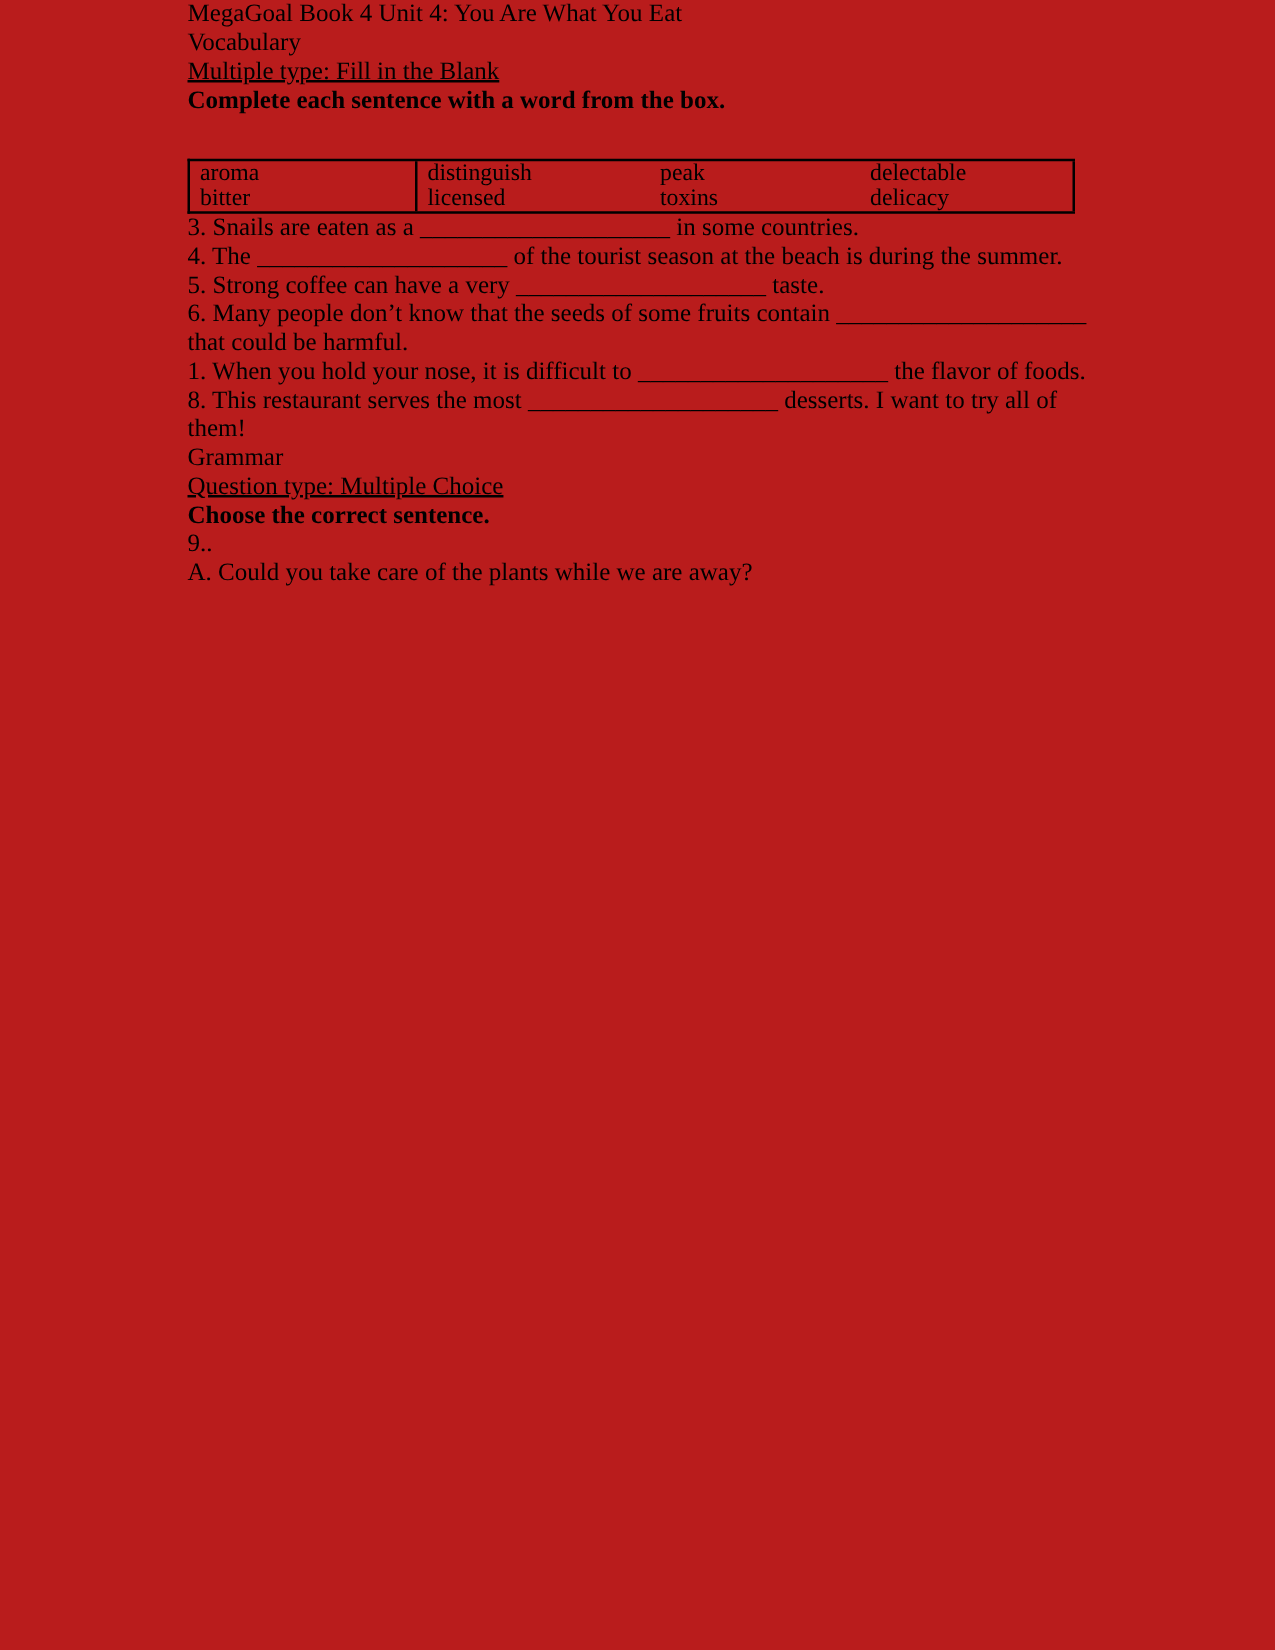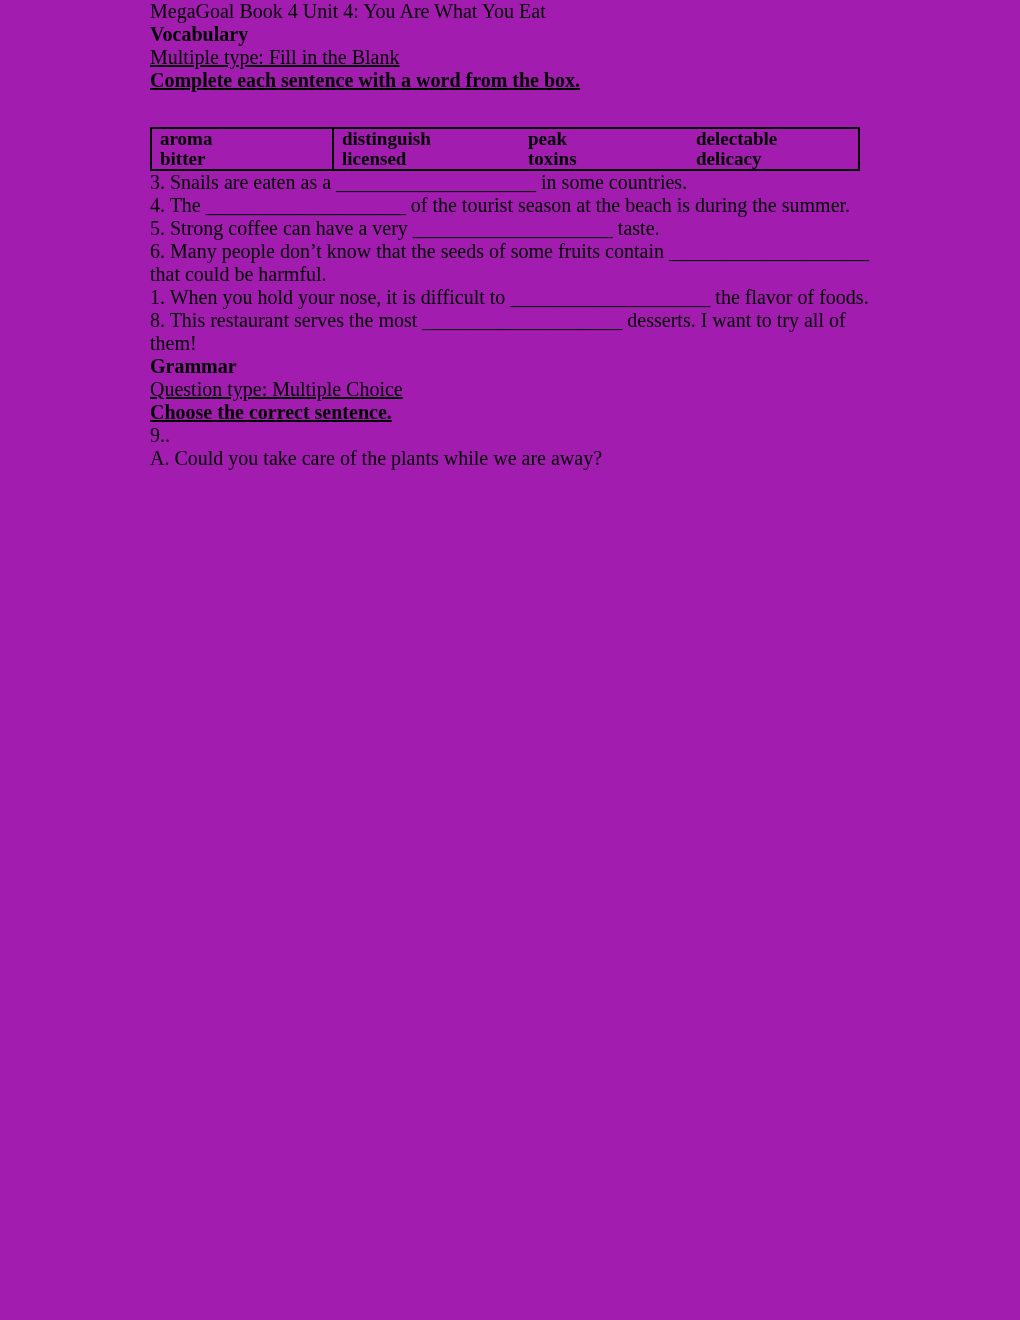--- a/index.html
+++ b/index.html
@@ -4,51 +4,50 @@
 <style>
   html, body {
     margin: 0;
     padding: 0;
     background: #ffffff;
   }
   .page {
     position: relative;
     width: 1020px;
     height: 1320px;
-    background: #a21caf;
+    background: #b91c1c;
     color: #000000;
     font-family: "Liberation Serif", serif;
     font-size: 20px;
     line-height: 23px;
     box-sizing: border-box;
     padding: 0 140px 0 150px;
     overflow: hidden;
   }
   .page p { margin: 0; }
   .title        { margin-top: 118px; }
-  .section-head { margin-top: 46px; font-weight: bold; }
+  .section-head { margin-top: 46px; font-weight: normal; }
   .qtype        { margin-top: 23px; text-decoration: underline; }
-  .instructions { margin-top: 23px; font-weight: bold; text-decoration: underline; }
+  .instructions { margin-top: 23px; font-weight: bold; }
 
   .wordbox {
     margin-top: 35px;
     width: 710px;
     height: 44px;
     box-sizing: border-box;
     border-top: 2px solid #000;
     border-bottom: 2px solid #000;
     border-left: 2px solid #000;
     display: flex;
     font-size: 19px;
     line-height: 20px;
   }
   .wordbox .cell {
     box-sizing: border-box;
     padding: 0 12px 0 8px;
-    font-weight: bold;
   }
   .wordbox .c1 { width: 182px; border-right: 2px solid #000; }
   .wordbox .c2 { width: 172px; border-right: 2px solid #000; }
   .wordbox .c3 { flex: 1; display: flex; }
   .wordbox .sub1 { width: 186px; }
   .wordbox .sub2 { flex: 1; }
 
   .sentence     { margin-top: 46px; }
   .first-sent   { margin-top: 28px; }
   .blank { letter-spacing: 0; white-space: nowrap; }

